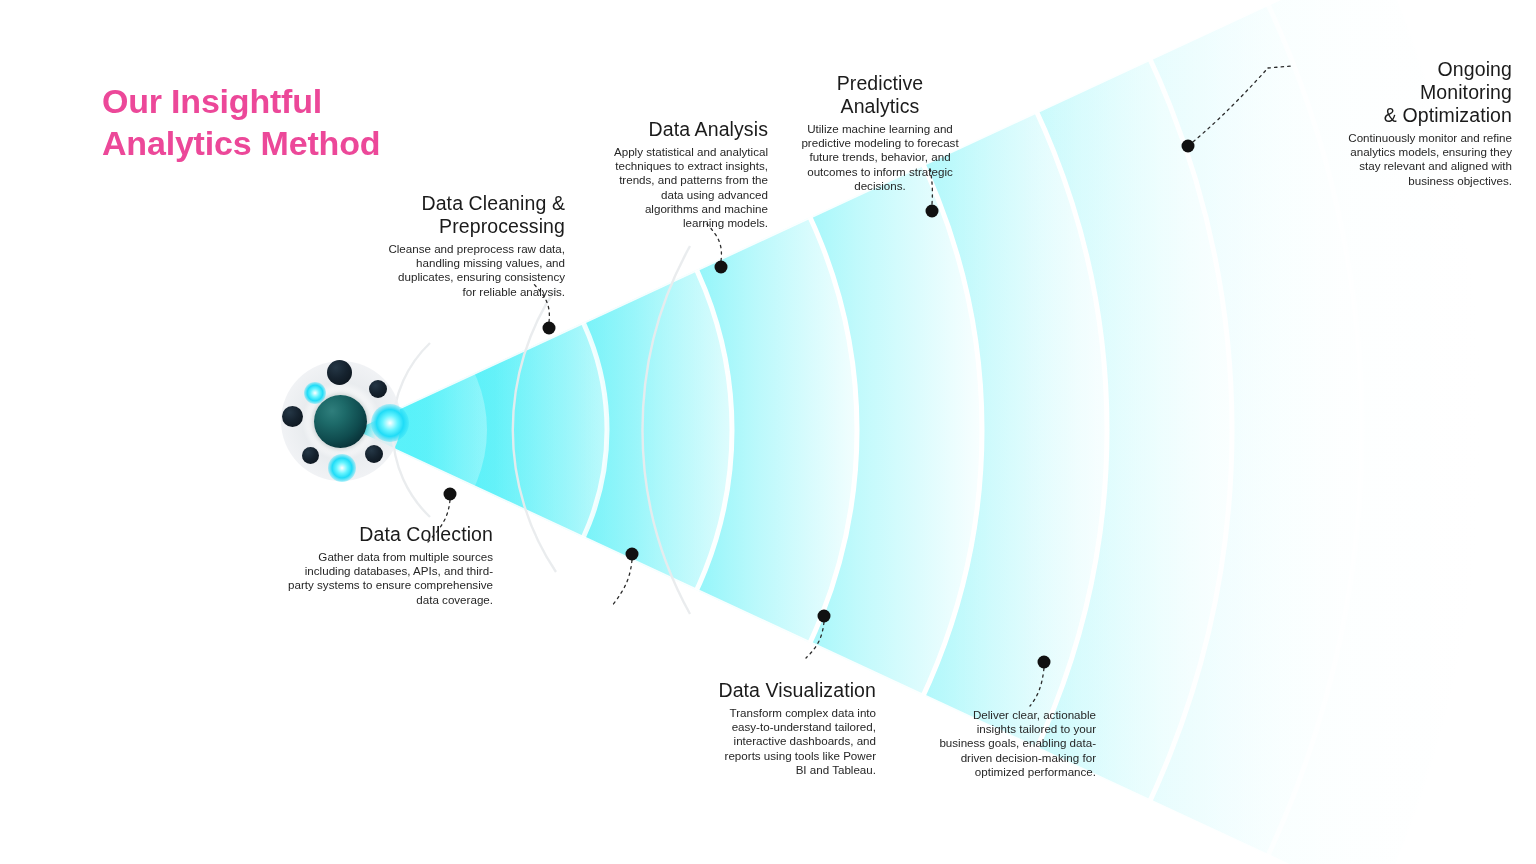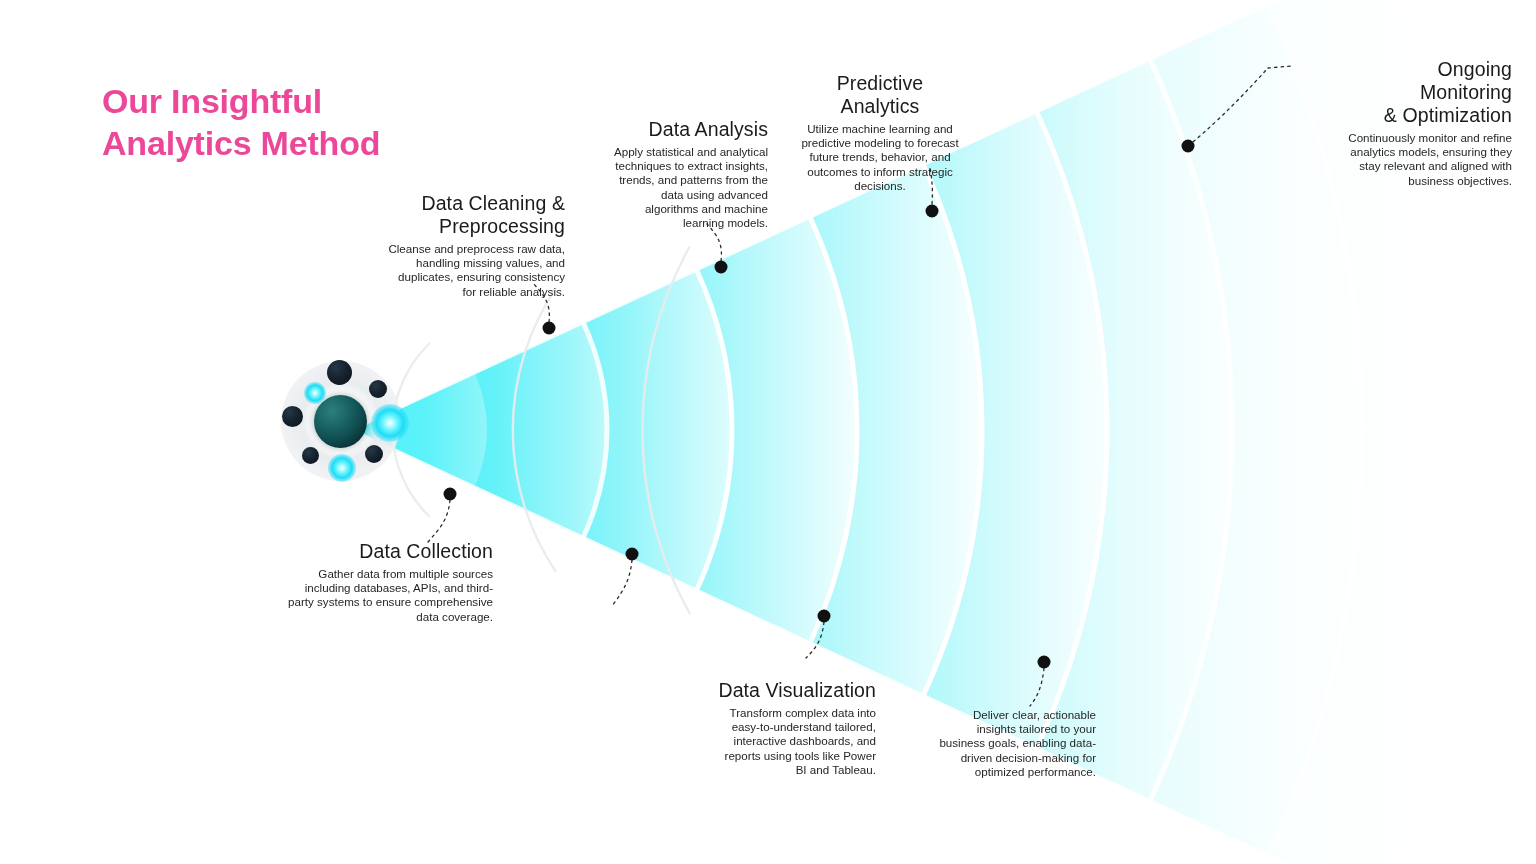--- a/index.html
+++ b/index.html
@@ -191,21 +191,21 @@
   <div class="step-dot" style="left:549px; top:328px;"></div>
   <div class="step-dot" style="left:824px; top:616px;"></div>
   <div class="step-dot" style="left:721px; top:267px;"></div>
   <div class="step-dot" style="left:1044px; top:662px;"></div>
   <div class="step-dot" style="left:932px; top:211px;"></div>
   <div class="step-dot" style="left:1188px; top:146px;"></div>
 
   <div id="page-title">Our Insightful
 Analytics Method</div>
 
-  <div class="step-block align-right" style="left:283px; top:540px; width:210px;text-align:right;">
+  <div class="step-block align-right" style="left:283px; top:523px; width:210px;text-align:right;">
     <div class="step-title">Data Collection</div>
     <div class="step-desc">Gather data from multiple sources including databases, APIs, and third-party systems to ensure comprehensive data coverage.</div>
   </div>
 
 
   <div class="step-block align-right" style="left:383px; top:180px; width:182px;margin-top:12px;">
     <div class="step-title">Data Cleaning &amp;
 Preprocessing</div>
     <div class="step-desc">Cleanse and preprocess raw data, handling missing values, and duplicates, ensuring consistency for reliable analysis.</div>
   </div>

